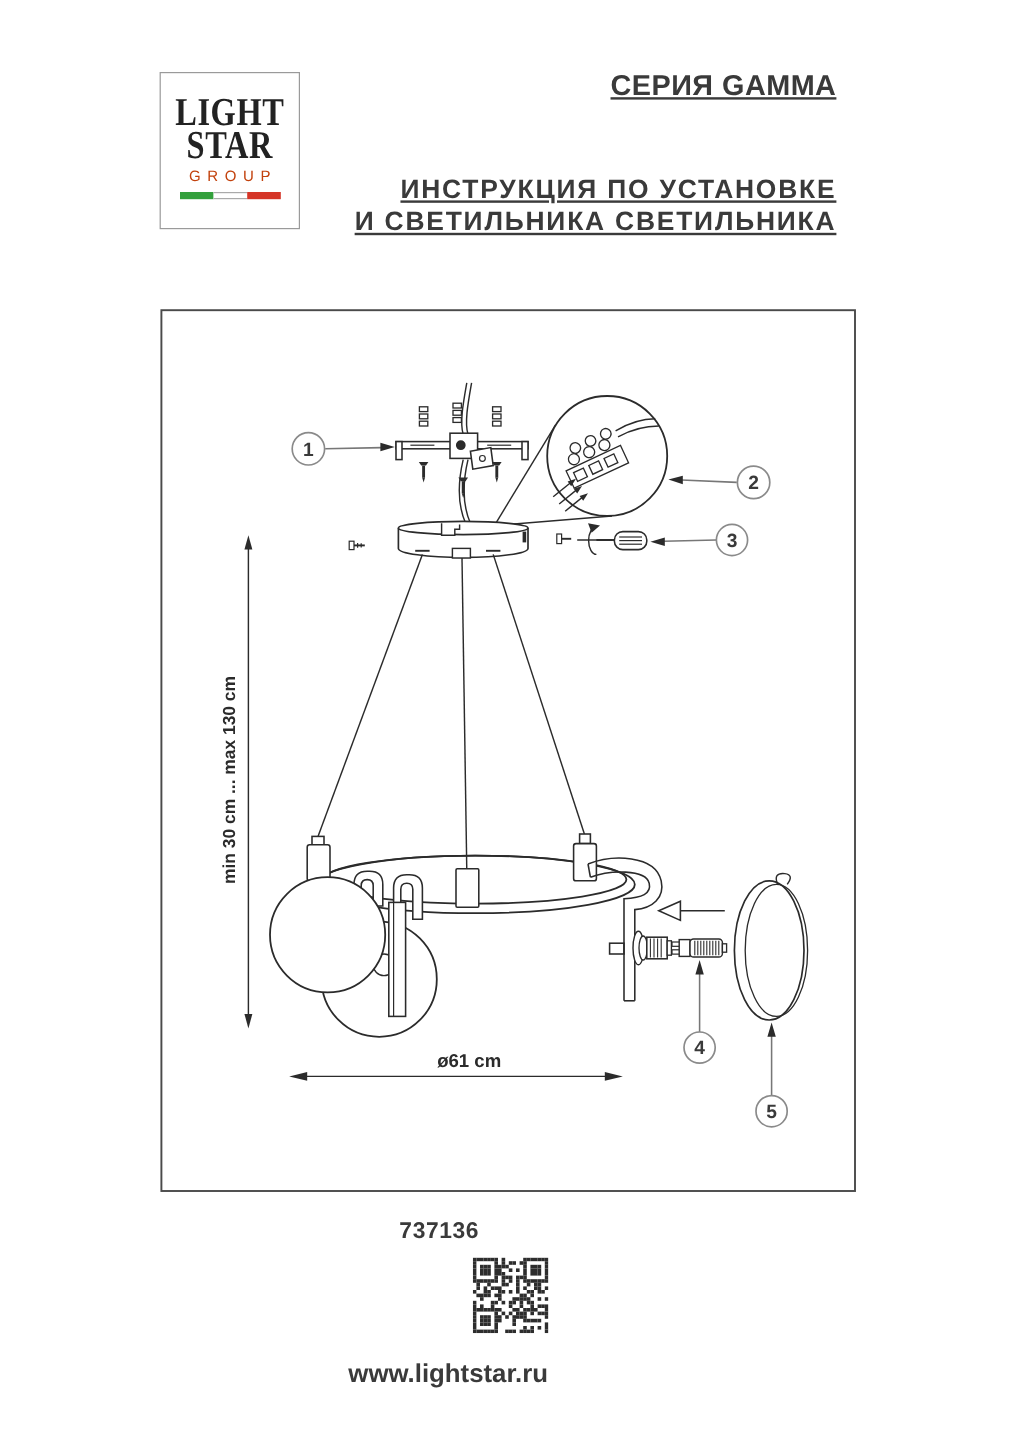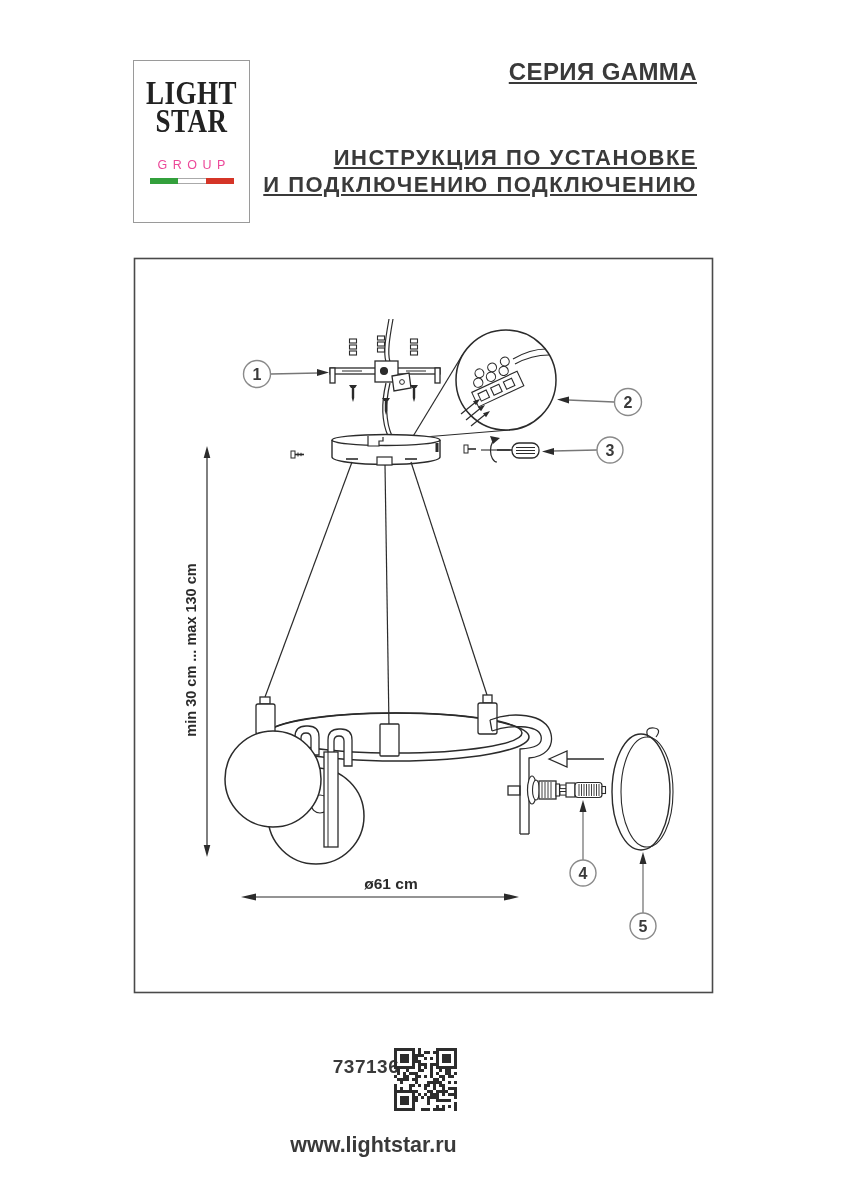--- a/index.html
+++ b/index.html
@@ -1,36 +1,36 @@
 <!DOCTYPE html>
 <html><head>
 <meta charset="utf-8">
 <style>
   html,body{margin:0;padding:0;background:#fff;}
   #page{position:relative;width:849px;height:1200px;background:#ffffff;overflow:hidden;
         font-family:"Liberation Sans","DejaVu Sans",sans-serif;}
   
-  .logo-box{position:absolute;left:133px;top:60px;width:117px;height:163px;
+  .logo-box{position:absolute;left:133px;top:60px;width:117px;height:131px;
             border:1px solid #9a9a9a;box-sizing:border-box;text-align:center;}
   .logo-word{display:block;font-family:"Liberation Serif","DejaVu Serif",serif;
              font-weight:bold;color:#222;font-size:27px;line-height:28px;
              transform:scaleY(1.22);letter-spacing:.5px;}
   .logo-word.first{margin-top:18px;}
-  .logo-group{display:block;margin-top:23px;font-size:12.5px;letter-spacing:5.5px;
-              color:#ec4899;text-indent:5.5px;}
+  .logo-group{display:block;margin-top:5px;font-size:12.5px;letter-spacing:5.5px;
+              color:#c2410c;text-indent:5.5px;}
   .logo-flag{margin:6px auto 0 auto;width:84px;height:6px;display:flex;}
   .logo-flag .fg{flex:1;}
   .logo-flag .fw{flex:1;border-top:1px solid #aaa;border-bottom:1px solid #aaa;box-sizing:border-box;background:#fff;}
   
   .hdr{position:absolute;right:152px;text-align:right;color:#3a3a3a;font-weight:bold;white-space:nowrap;text-decoration:underline;}
   #hdr-top{top:55px;font-size:24px;line-height:33px;letter-spacing:.4px;}
   #hdr-title{top:144px;font-size:22px;line-height:27px;letter-spacing:1.5px;}
   
   #foot-article{position:absolute;left:0;top:1016px;width:732px;text-align:center;
-                font-size:19px;font-weight:bold;color:#3a3a3a;letter-spacing:.5px;margin-top:40px;}
+                font-size:19px;font-weight:bold;color:#3a3a3a;letter-spacing:.5px;}
   #qr{position:absolute;left:394px;top:1048px;}
   #foot-site{position:absolute;left:0;top:1133px;width:747px;text-align:center;
              font-size:21.5px;font-weight:bold;color:#3a3a3a;}
   
   #diagram{position:absolute;left:0;top:0;}
   #diagram text{font-family:"Liberation Sans","DejaVu Sans",sans-serif;}
   .callout-num{font-size:16px;font-weight:bold;fill:#3a3a3a;}
   .dim-label{font-weight:bold;fill:#2b2b2b;}
 </style>
 </head>
@@ -47,21 +47,21 @@
       <div class="fw"></div>
       <div class="fg" id="flag-red" style="background: rgb(213, 53, 39);"></div>
     </div>
   </div>
 
   <div class="hdr" id="hdr-top">
     <div>СЕРИЯ GAMMA</div>
   </div>
   <div class="hdr" id="hdr-title">
     <div>ИНСТРУКЦИЯ ПО УСТАНОВКЕ</div>
-    <div>И ПОДКЛЮЧЕНИЮ ПОДКЛЮЧЕНИЮ</div>
+    <div>И СВЕТИЛЬНИКА СВЕТИЛЬНИКА</div>
   </div>
 
   <svg id="diagram" width="849" height="1200" viewBox="0 0 849 1200">
 
     <rect x="134.5" y="258.5" width="578" height="734" fill="none" stroke="#4a4a4a" stroke-width="1.6"></rect>
 
     <g stroke="#2b2b2b" fill="none" stroke-width="1.2">
       <path d="M389,319 C386,336 383,352 386,362"></path>
       <path d="M393,319 C390,336 387,352 390,362"></path>
       <path d="M386,383 C382,400 381,420 388,436"></path>

